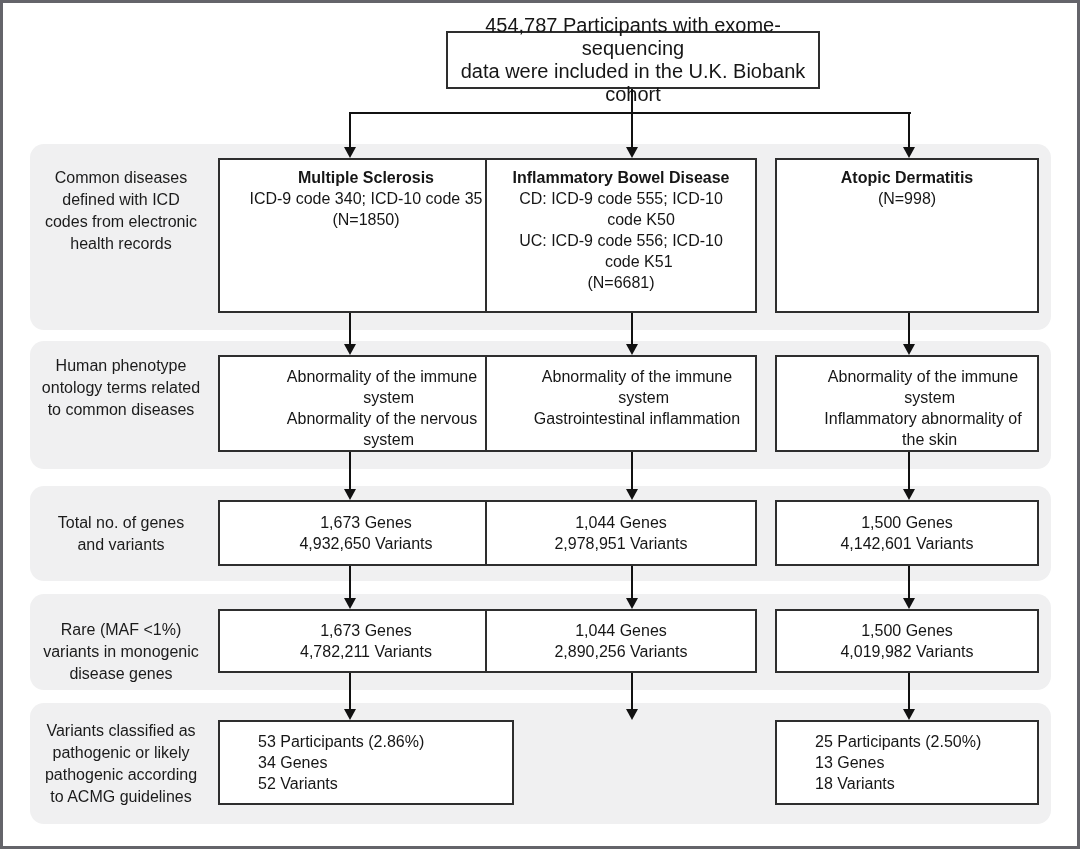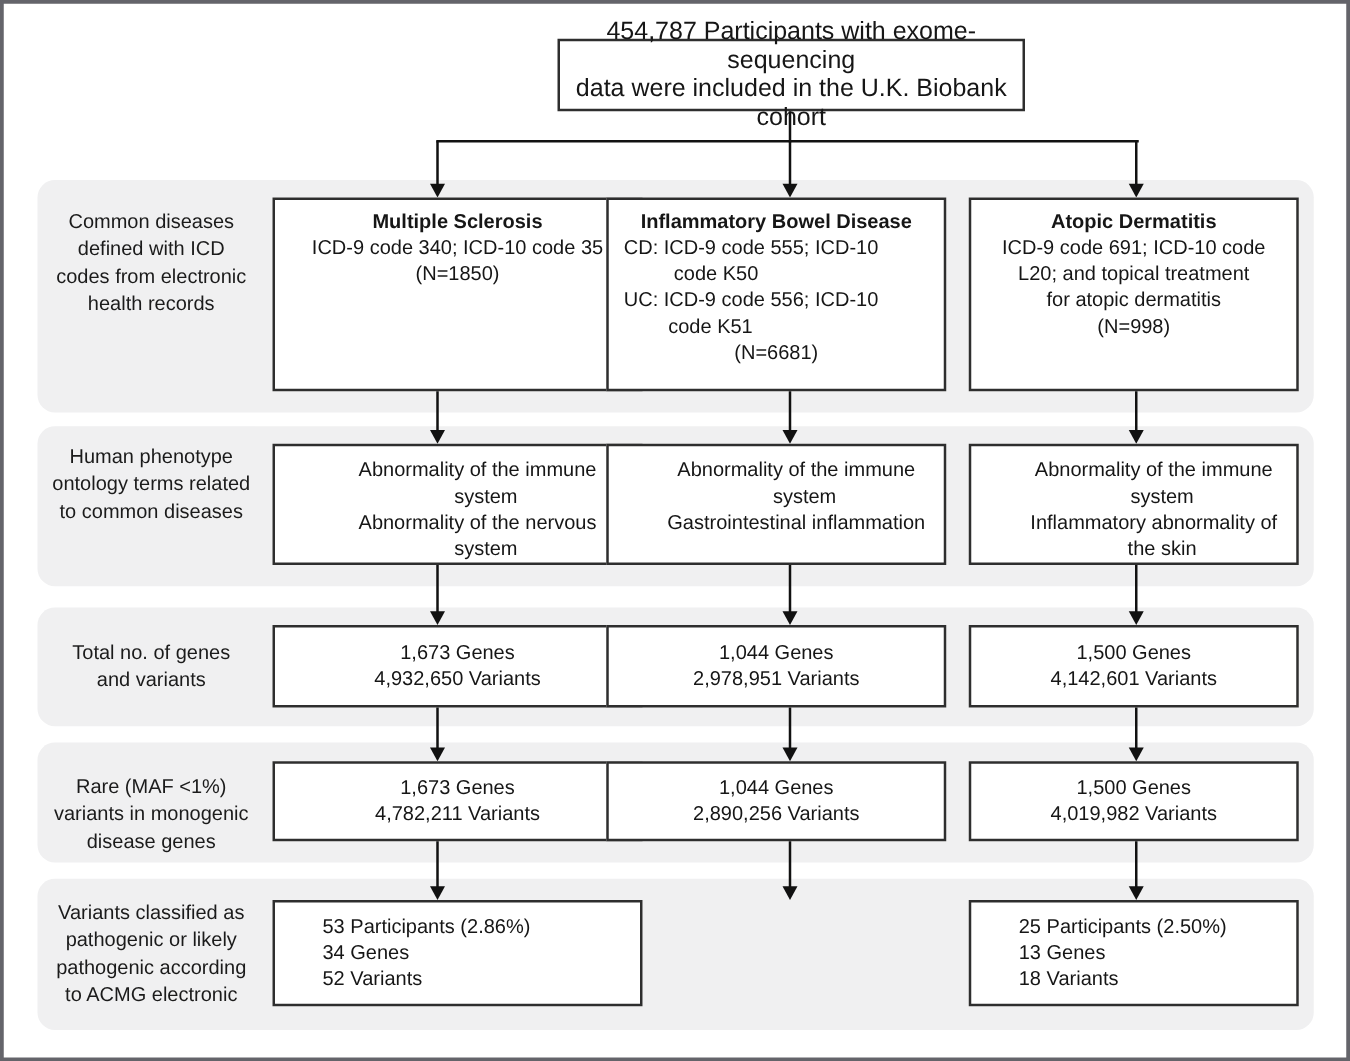--- a/index.html
+++ b/index.html
@@ -34,21 +34,21 @@
   .col1 { left:482px; width:272px; }
   .col2 { left:772px; width:264px; }
   .r1 { top:155px; height:155px; padding-top:7px; }
   .r2 { top:352px; height:97px;  padding-top:9px; }
   .r3 { top:497px; height:66px; display:flex; align-items:center; justify-content:center; }
   .r4 { top:606px; height:64px; display:flex; align-items:center; justify-content:center; }
   .r5 { top:717px; height:85px; padding-top:9px; }
   .box-title { font-weight:bold; text-align:center; }
   .t-center { text-align:center; white-space:pre-line; }
   .t-left   { text-align:center; white-space:pre-wrap; padding-left:36px; padding-right:4px; }
-  .icd-left { text-align:left; white-space:pre-wrap; padding-left:12px; }
+  .icd-left { text-align:center; white-space:pre-wrap; }
   .acmg     { padding-left:38px; }
   
   .line { position:absolute; background:#111111; }
   .arrow { position:absolute; width:12px; }
   .arrow .shaft {
     position:absolute; left:50%; transform:translateX(-50%);
     top:0; bottom:9px; width:2px; background:#111111;
   }
   .arrow .head {
     position:absolute; left:50%; transform:translateX(-50%); bottom:0;
@@ -97,40 +97,37 @@
 ontology terms related
 to common diseases</div>
   <div class="rowlabel" style="top:483px; height:95px;">Total no. of genes
 and variants</div>
   <div class="rowlabel" style="top:591px; height:116px;">Rare (MAF &lt;1%)
 variants in monogenic
 disease genes</div>
   <div class="rowlabel" style="top:700px; height:121px;">Variants classified as
 pathogenic or likely
 pathogenic according
-to ACMG electronic</div>
+to ACMG guidelines</div>
 
   <div class="box col0 r1">
     <div class="box-title">Multiple Sclerosis</div>
     <div class="t-center">ICD-9 code 340; ICD-10 code 35</div>
     <div class="t-center">(N=1850)</div>
   </div>
   <div class="box col1 r1">
     <div class="box-title">Inflammatory Bowel Disease</div>
     <div class="icd-left">CD: ICD-9 code 555; ICD-10
          code K50
 UC: ICD-9 code 556; ICD-10
         code K51</div>
     <div class="t-center">(N=6681)</div>
   </div>
   <div class="box col2 r1">
     <div class="box-title">Atopic Dermatitis</div>
-    <div class="t-center">ICD-9 code 691; ICD-10 code
-L20; and topical treatment
-for atopic dermatitis</div>
     <div class="t-center">(N=998)</div>
   </div>
 
   <div class="arrow ax0" style="top:310px; height:42px;">
       <div class="shaft"></div>
       <div class="head"></div>
     </div>
   <div class="arrow ax1" style="top:310px; height:42px;">
       <div class="shaft"></div>
       <div class="head"></div>

